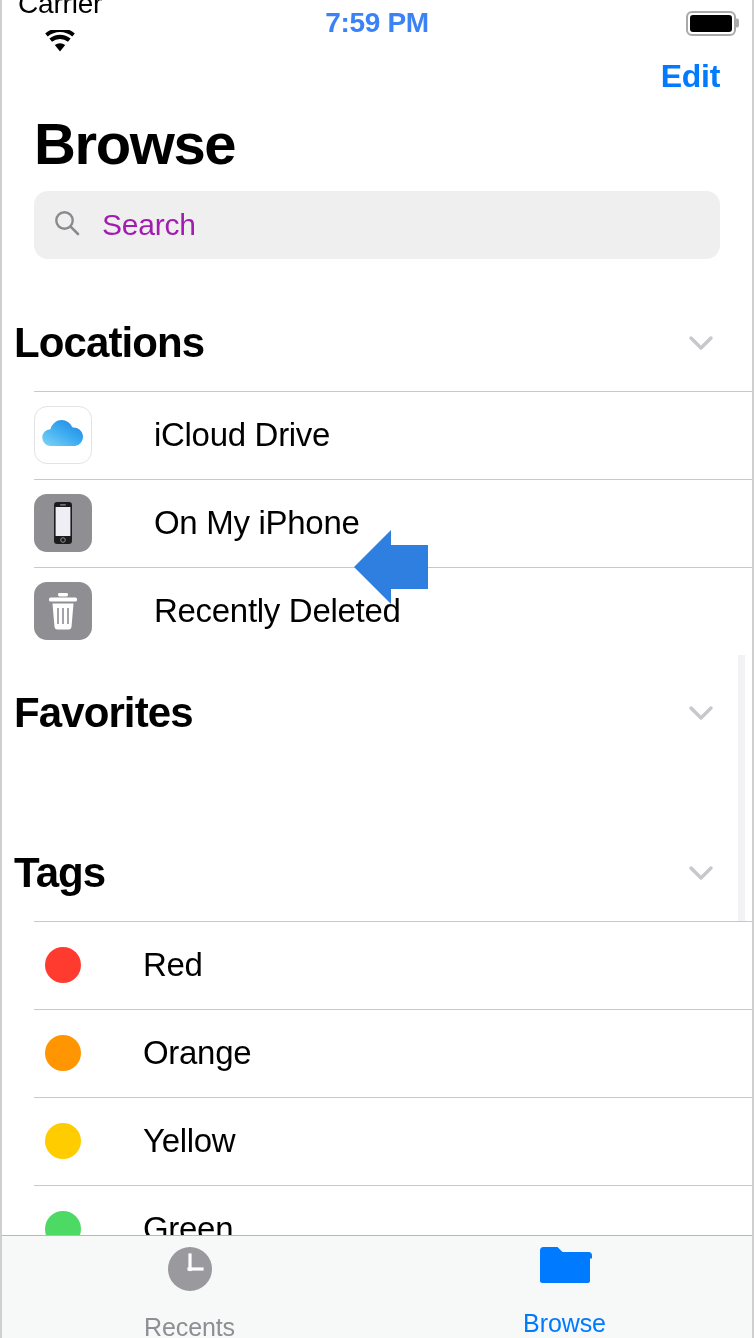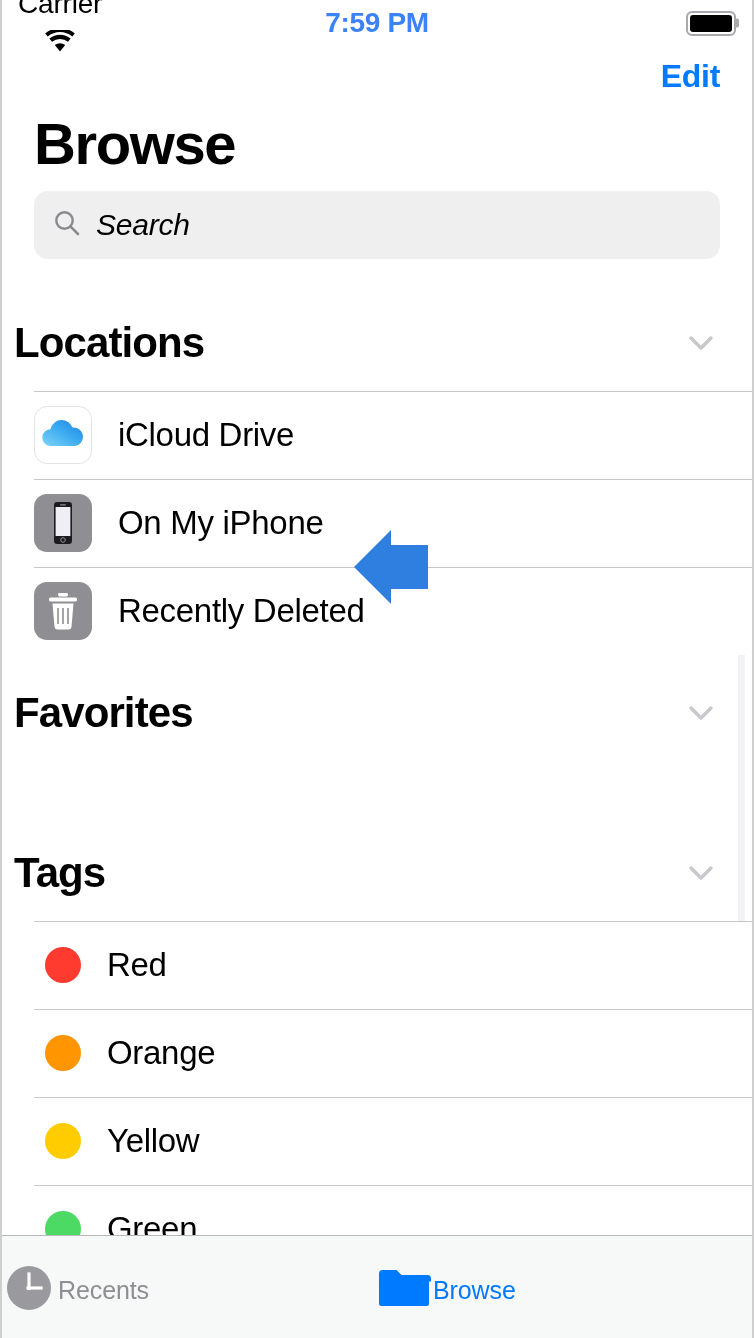--- a/index.html
+++ b/index.html
@@ -120,24 +120,23 @@
     background: #efeff0;
     border-radius: 14px;
     display: flex;
     align-items: center;
     padding: 0 18px;
     box-sizing: border-box;
     cursor: text;
   }
   .search-placeholder {
     font-size: 30px;
-    color: #000000;
-    margin-left: 14px;
+    color: #a21caf;
+    margin-left: 20px;
     letter-spacing: -0.2px;
-    font-style: italic;
   }
 
   
   .content {
     position: relative;
     height: 1000px;
     overflow: hidden;
   }
   .section-header {
     display: flex;
@@ -163,20 +162,21 @@
 
   .row {
     position: relative;
     display: flex;
     align-items: center;
     height: 88px;
     padding-left: 32px;
     box-sizing: border-box;
     cursor: pointer;
     background: #fff;
+    gap: 36px;
   }
   .row::before {
     content: "";
     position: absolute;
     top: 0;
     left: 32px;
     right: 0;
     height: 1px;
     background: #c8c7cc;
   }
@@ -243,23 +243,24 @@
     bottom: 0;
     height: 103px;
     background: #f7f8f8;
     border-top: 1px solid #b8b8bb;
     display: flex;
     box-sizing: border-box;
   }
   .tab-item {
     flex: 1;
     display: flex;
-    align-items: center;
-    justify-content: flex-start;
-    gap: 2px;
+    flex-direction: column;
+    align-items: center;
+    justify-content: space-between;
+    gap: 13px;
     cursor: pointer;
     padding-top: 6px;
   }
   .tab-label {
     font-size: 25px;
     letter-spacing: -0.1px;
   }
   .tab-item.inactive .tab-label { color: #8e8e93; }
   .tab-item.active .tab-label { color: #007aff; }
 </style>

